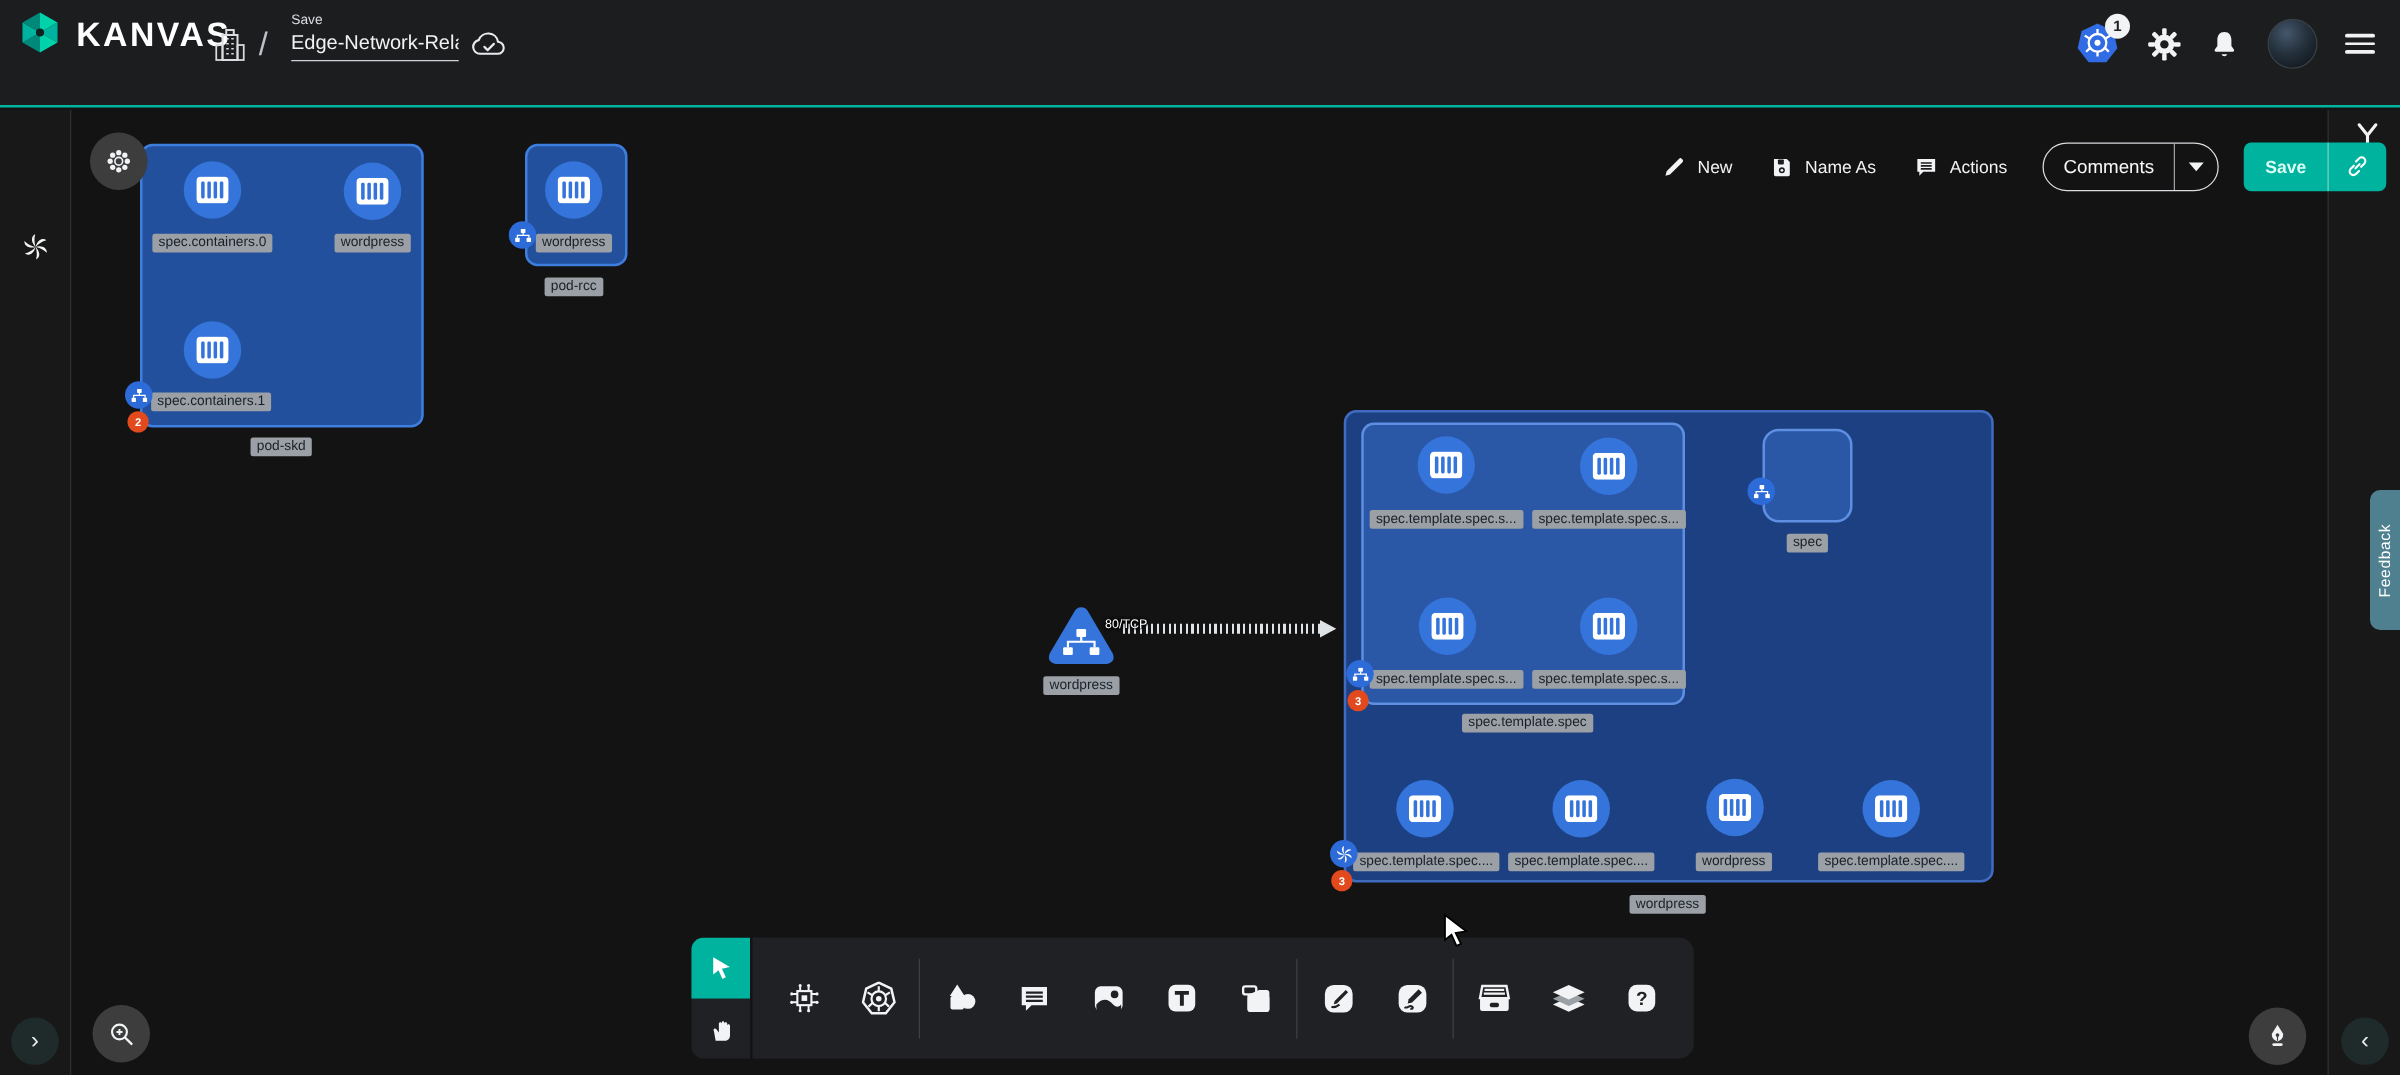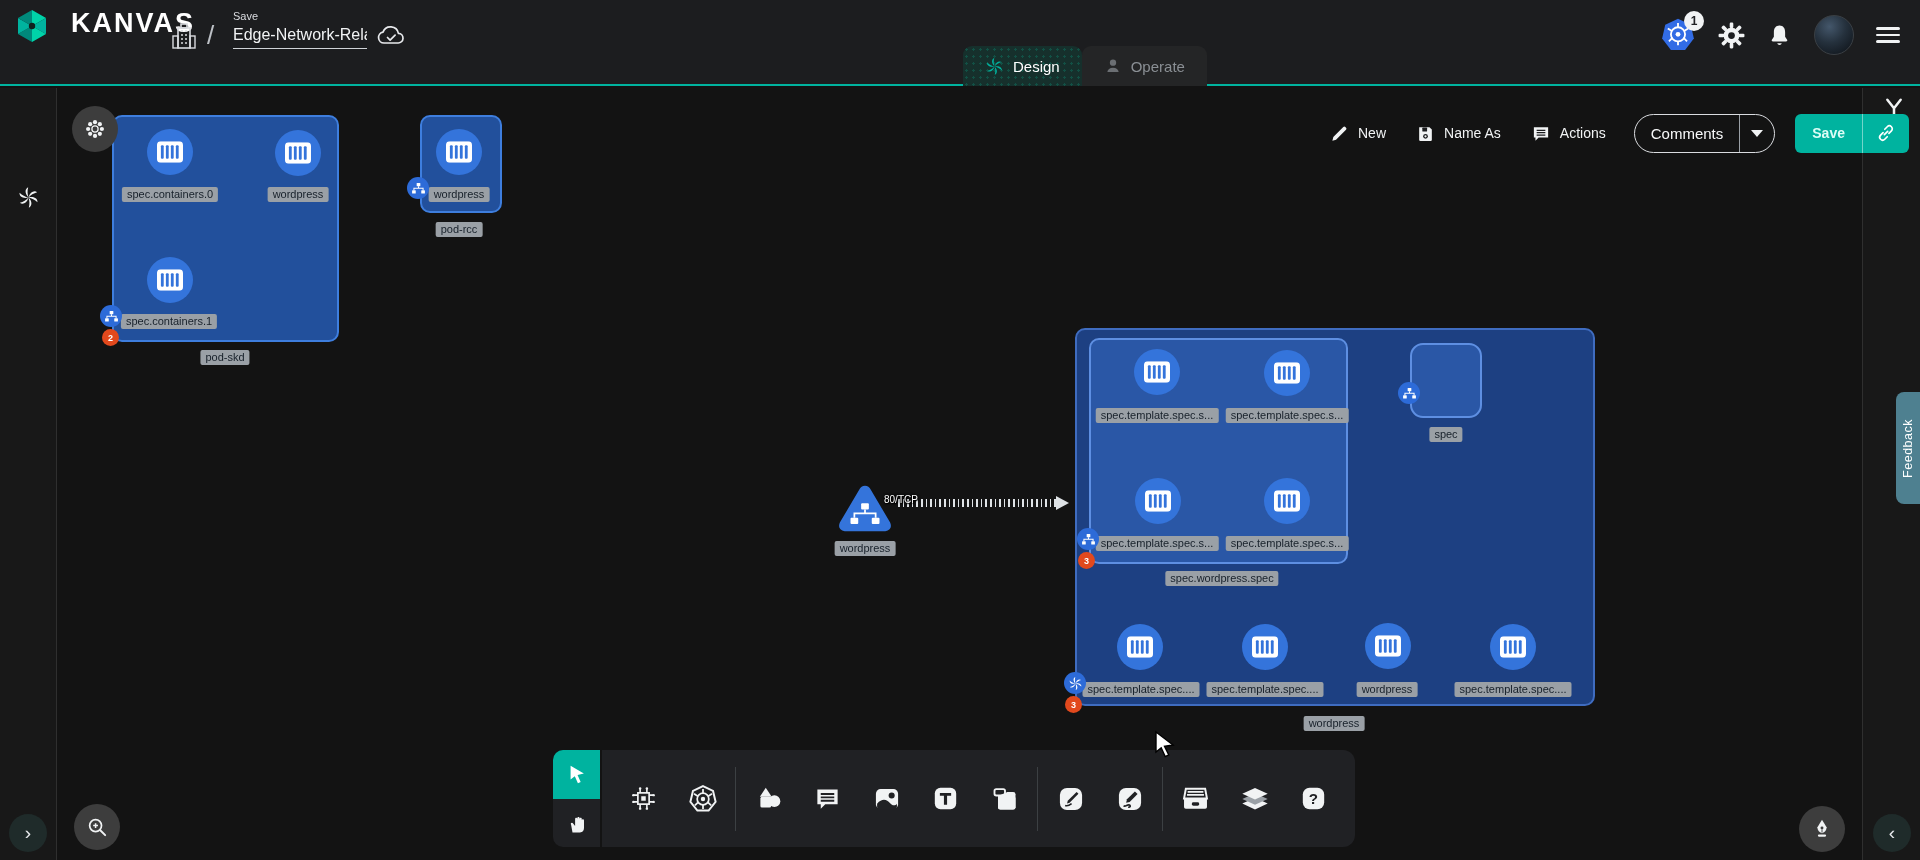--- a/index.html
+++ b/index.html
@@ -6,21 +6,21 @@
   html,body { background:#000; }
   .app {
     position:relative; width:1920px; height:860px; overflow:hidden;
     background:#131313; font-family:"Liberation Sans", sans-serif; color:#e8eaed;
   }
   
   .header {
     position:absolute; left:0; top:0; width:1920px; height:86px;
     background:#1c1d1f; border-bottom:2px solid #00B39F;
   }
-  .brand { position:absolute; left:14px; top:8px; display:flex; align-items:flex-start; gap:21px; }
+  .brand { position:absolute; left:14px; top:8px; display:flex; align-items:flex-end; gap:11px; }
   .brand-word { font-size:27px; font-weight:bold; letter-spacing:2px; color:#fff; }
   .hdr-ico { position:absolute; color:#e8eaed; }
   .slash { position:absolute; left:207px; top:20px; font-size:26px; color:#bdc1c6; font-weight:300; }
   .name-block { position:absolute; left:233px; top:10px; }
   .name-label { font-size:11px; color:#dadce0; }
   .name-input {
     display:block; margin-top:2px; width:134px; background:transparent; border:none;
     border-bottom:1px solid #cfd3d7; color:#f1f3f4; font-size:16px; padding:2px 0 4px 0;
     font-family:"Liberation Sans", sans-serif; outline:none;
   }
@@ -207,35 +207,20 @@
     <div class="name-block">
       <div class="name-label">Save</div>
       <input class="name-input" type="text" value="Edge-Network-Relatio" style="">
     </div>
 
     <svg class="hdr-ico" style="left:376px; top:24px" width="30" height="24" viewBox="0 0 30 24">
       <path d="M8 19 a5.5 5.5 0 0 1 -1 -10.9 A8 8 0 0 1 22.4 9.4 A4.8 4.8 0 0 1 22 19 Z" fill="none" stroke="#e8eaed" stroke-width="1.7" stroke-linejoin="round"></path>
       <path d="M11.5 13.5 l2.6 2.6 5-5" fill="none" stroke="#e8eaed" stroke-width="1.7" stroke-linecap="round" stroke-linejoin="round"></path>
     </svg>
 
-    <div class="tabs">
-      <div class="tab active">
-        <svg width="19" height="19" viewBox="0 0 24 24" style="color:#00B39F">
-          <use href="#i-spiral"></use>
-        </svg>
-        <span>Design</span>
-      </div>
-      <div class="tab inactive">
-        <svg width="18" height="18" viewBox="0 0 24 24">
-          <circle cx="12" cy="7.5" r="4.2" fill="#6b6f73"></circle>
-          <path d="M4.5 20 a7.5 5.8 0 0 1 15 0 z" fill="#6b6f73"></path>
-        </svg>
-        <span>Operate</span>
-      </div>
-    </div>
 
     <div class="hright">
       <div class="k8s-wrap">
         <svg width="36" height="34" viewBox="0 0 24 24">
           <polygon points="12,0.5 21,4.8 23.2,14.5 17,22.5 7,22.5 0.8,14.5 3,4.8" fill="#326ce5"></polygon>
           <circle cx="12" cy="11.5" r="5" fill="none" stroke="#fff" stroke-width="1.3"></circle>
           <path d="M12 6.8 V3.6 M12 16.2 V19.2 M7.7 9.2 L4.8 7.4 M16.3 9.2 L19.2 7.4 M8.2 13.9 L5.6 16.5 M15.8 13.9 L18.4 16.5" stroke="#fff" stroke-width="1.3"></path>
           <circle cx="12" cy="11.5" r="1.7" fill="#fff"></circle>
         </svg>
         <div class="count-badge">1</div>
@@ -417,21 +402,21 @@
   </div>
   <div class="cnode" style="left:1264px; top:478px">
     <svg width="26" height="22" viewBox="0 0 24 20">
         <use href="#i-container"></use>
       </svg>
   </div>
   <div class="nlabel" style="left:1157px; top:408px">spec.template.spec.s...</div>
   <div class="nlabel" style="left:1287px; top:408px">spec.template.spec.s...</div>
   <div class="nlabel" style="left:1157px; top:536px">spec.template.spec.s...</div>
   <div class="nlabel" style="left:1287px; top:536px">spec.template.spec.s...</div>
-  <div class="nlabel" style="left:1222px; top:571px">spec.wordpress.spec</div>
+  <div class="nlabel" style="left:1222px; top:571px">spec.template.spec</div>
   <div class="badge-blue" style="left:1077px; top:528px">
     <svg width="13" height="11" viewBox="0 0 14 12">
         <use href="#i-sitemap"></use>
       </svg>
   </div>
   <div class="badge-red" style="left:1078px; top:552px">3</div>
 
   <div class="group g-inner" style="left:1410px; top:343px; width:72px; height:75px; border-radius:13px"></div>
   <div class="nlabel" style="left:1446px; top:427px">spec</div>
   <div class="badge-blue" style="left:1398px; top:382px">

